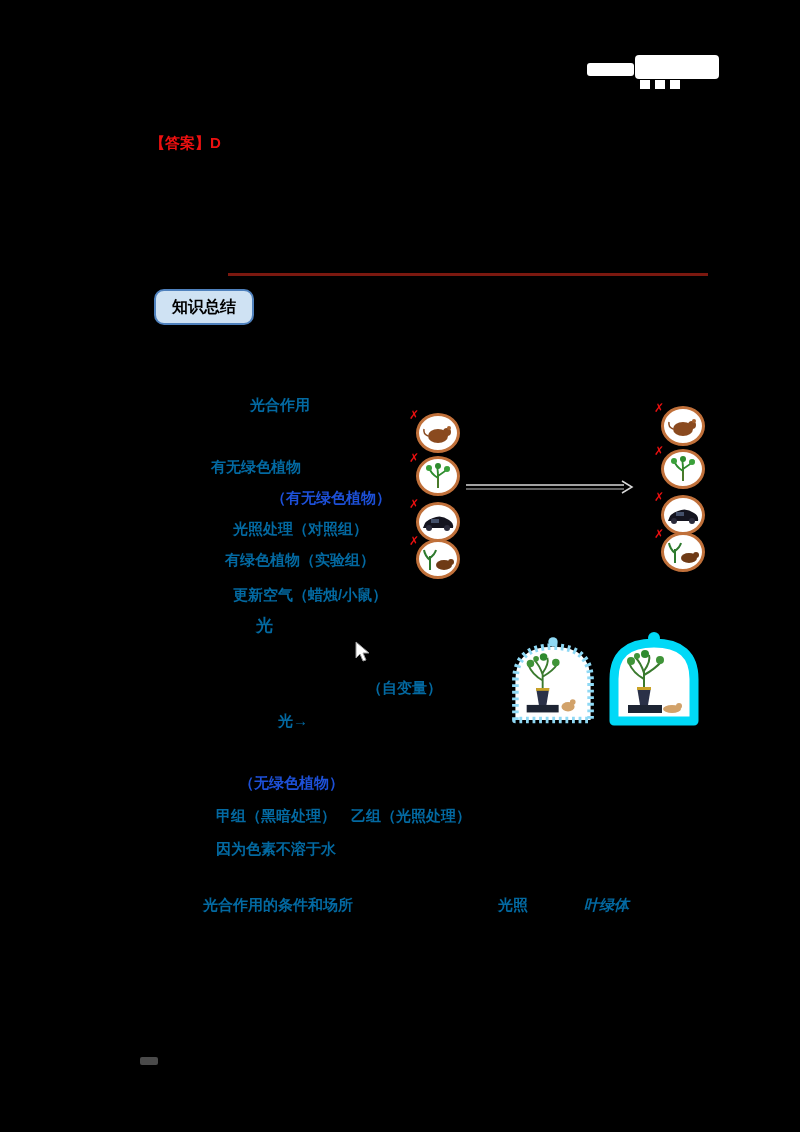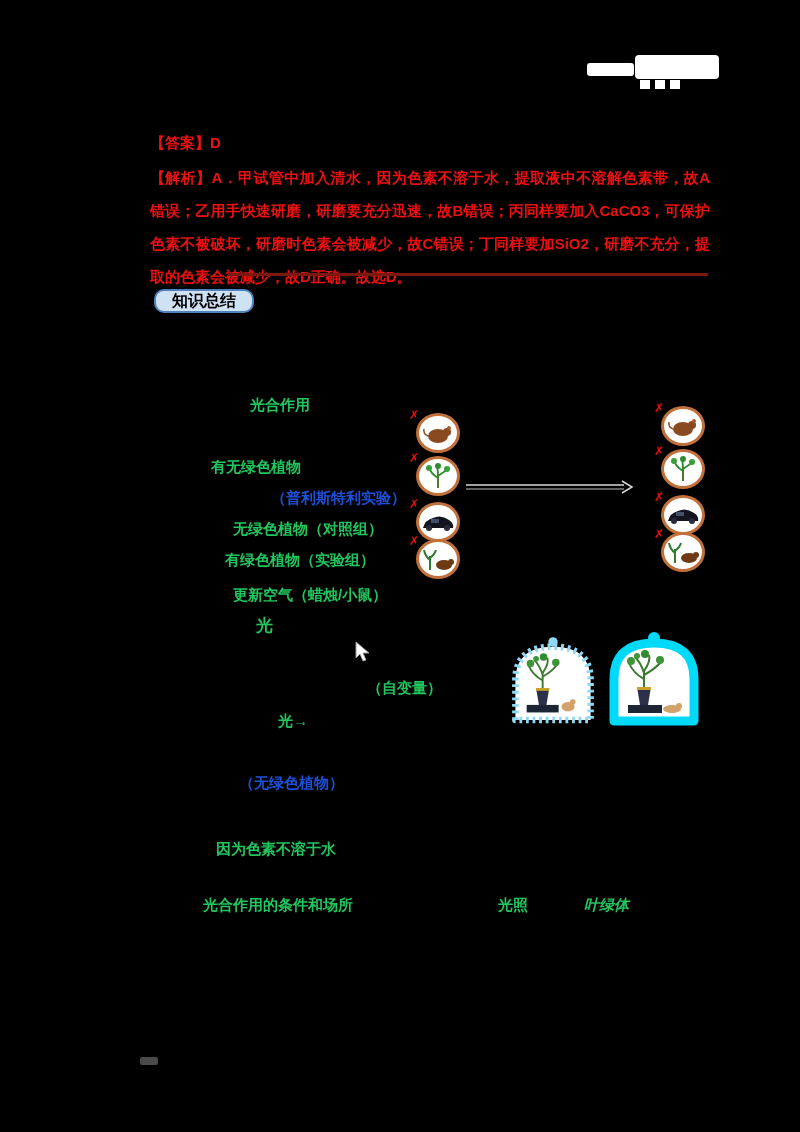--- a/index.html
+++ b/index.html
@@ -9,26 +9,26 @@
   
   .logo-text{left:559px;top:63px;width:47px;height:13px;background:#fff;border-radius:3px;}
   .logo-block{left:607px;top:55px;width:84px;height:24px;background:#fff;border-radius:4px;}
   .logo-tab{top:80px;width:10px;height:9px;background:#fff;}
   
   .answer-label{left:122px;top:134px;color:#ec1010;font-size:15px;font-weight:bold;}
   .analysis{left:122px;top:161px;width:560px;color:#ec1010;font-size:15px;font-weight:bold;
             line-height:33px;text-align:justify;}
   .maroon-line{left:200px;top:273px;width:480px;height:3px;background:#7b180f;}
   
-  .summary-btn{left:126px;top:289px;width:100px;height:24px;background:#cfe2f3;
+  .summary-btn{left:126px;top:289px;width:100px;height:36px;background:#cfe2f3;
                border:2px solid #4f81bd;border-radius:10px;color:#000;font-size:16px;
                font-weight:bold;display:flex;align-items:center;justify-content:center;
                box-sizing:border-box;cursor:pointer;}
   
-  .red-txt{color:#22c55e;font-size:15px;font-weight:bold;white-space:nowrap;}
+  .red-txt{color:#0369a1;font-size:15px;font-weight:bold;white-space:nowrap;}
   .blue-txt{color:#1d50d8;font-size:15px;font-weight:bold;white-space:nowrap;}
   .diag-title{left:222px;top:396px;}
   .exp1-name{left:183px;top:458px;}
   .exp1-var{left:243px;top:489px;}
   .exp1-ctrl{left:205px;top:520px;}
   .exp1-exp{left:197px;top:551px;}
   .exp1-concl{left:205px;top:586px;text-align:center;}
   .light-char{left:228px;top:614px;font-size:17px;}
   .mid-label{left:339px;top:679px;}
   .light-arrow{left:250px;top:712px;}
@@ -51,30 +51,29 @@
 
 <div class="page">
 
   <div class="abs logo-text"></div>
   <div class="abs logo-block"></div>
   <div class="abs logo-tab" style="left:612px;"></div>
   <div class="abs logo-tab" style="left:627px;"></div>
   <div class="abs logo-tab" style="left:642px;"></div>
 
   <div class="abs answer-label">【答案】D</div>
-  <div class="abs analysis">【解析】A．甲试管中加入清水，因为色素不溶于水，提取液中不溶解色素带，故A错误；乙用手快速研磨，研磨要充分迅速，故B错误；丙同样要加入CaCO3，可保护色素不被破坏，研磨时色素会被减少，故C错误；丁同样要加SiO2，研磨不充分，提取的色素会被减少，故D正确。故选D。</div>
   <div class="abs maroon-line"></div>
 
   <div class="abs summary-btn">知识总结</div>
 
   <div class="abs red-txt diag-title">光合作用</div>
 
   <div class="abs red-txt exp1-name">有无绿色植物</div>
-  <div class="abs blue-txt exp1-var">（普利斯特利实验）</div>
-  <div class="abs red-txt exp1-ctrl">无绿色植物（对照组）</div>
+  <div class="abs blue-txt exp1-var">（有无绿色植物）</div>
+  <div class="abs red-txt exp1-ctrl">光照处理（对照组）</div>
   <div class="abs red-txt exp1-exp">有绿色植物（实验组）</div>
   <div class="abs red-txt exp1-concl">更新空气（蜡烛/小鼠）</div>
 
   <div class="abs circle" style="left:388px;top:413px;">
     <svg width="32" height="26" viewBox="0 0 32 26">
       <ellipse cx="16" cy="16" rx="10" ry="7" fill="#8a4a1f"></ellipse>
       <circle cx="25" cy="12" r="4" fill="#8a4a1f"></circle>
       <circle cx="27" cy="8" r="2" fill="#a65f2c"></circle>
       <path d="M6,16 Q1,14 2,9" stroke="#8a4a1f" stroke-width="1.5" fill="none"></path>
     </svg>
@@ -185,20 +184,21 @@
     <path d="M40,56 L40,40 M40,48 Q29,42 25,32 M40,44 Q51,38 58,30 M40,42 Q37,32 31,26 M40,40 Q47,30 45,24" stroke="#3a7a2e" stroke-width="2" fill="none"></path>
     <circle cx="27" cy="30" r="4" fill="#3f9438"></circle>
       <circle cx="56" cy="29" r="4" fill="#3f9438"></circle>
       <circle cx="41" cy="23" r="4" fill="#2e8b2e"></circle>
       <circle cx="33" cy="25" r="3" fill="#3f9438"></circle>
     <ellipse cx="68" cy="78" rx="9" ry="4" fill="#d2a26a"></ellipse>
     <circle cx="75" cy="75" r="3" fill="#d2a26a"></circle>
   </svg>
 
   <div class="abs blue-txt exp2-var">（无绿色植物）</div>
+  <div class="abs red-txt exp2-groups">甲组（黑暗处理）　乙组（光照处理）</div>
   <div class="abs red-txt exp2-obs">因为色素不溶于水</div>
   <div class="abs red-txt exp2-concl">光合作用的条件和场所</div>
   <div class="abs red-txt blank1">光照</div>
   <div class="abs red-txt blank2">叶绿体</div>
 
   <div class="abs footer-mark"></div>
 
 </div>
 
 </body></html>

